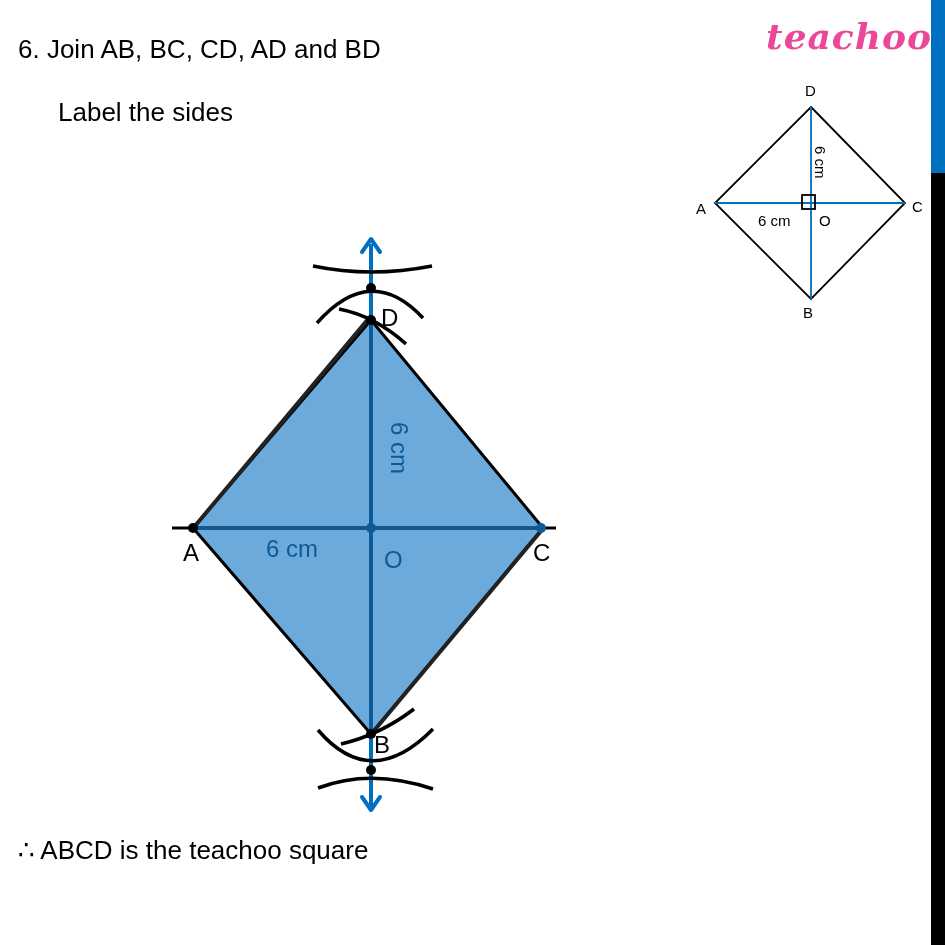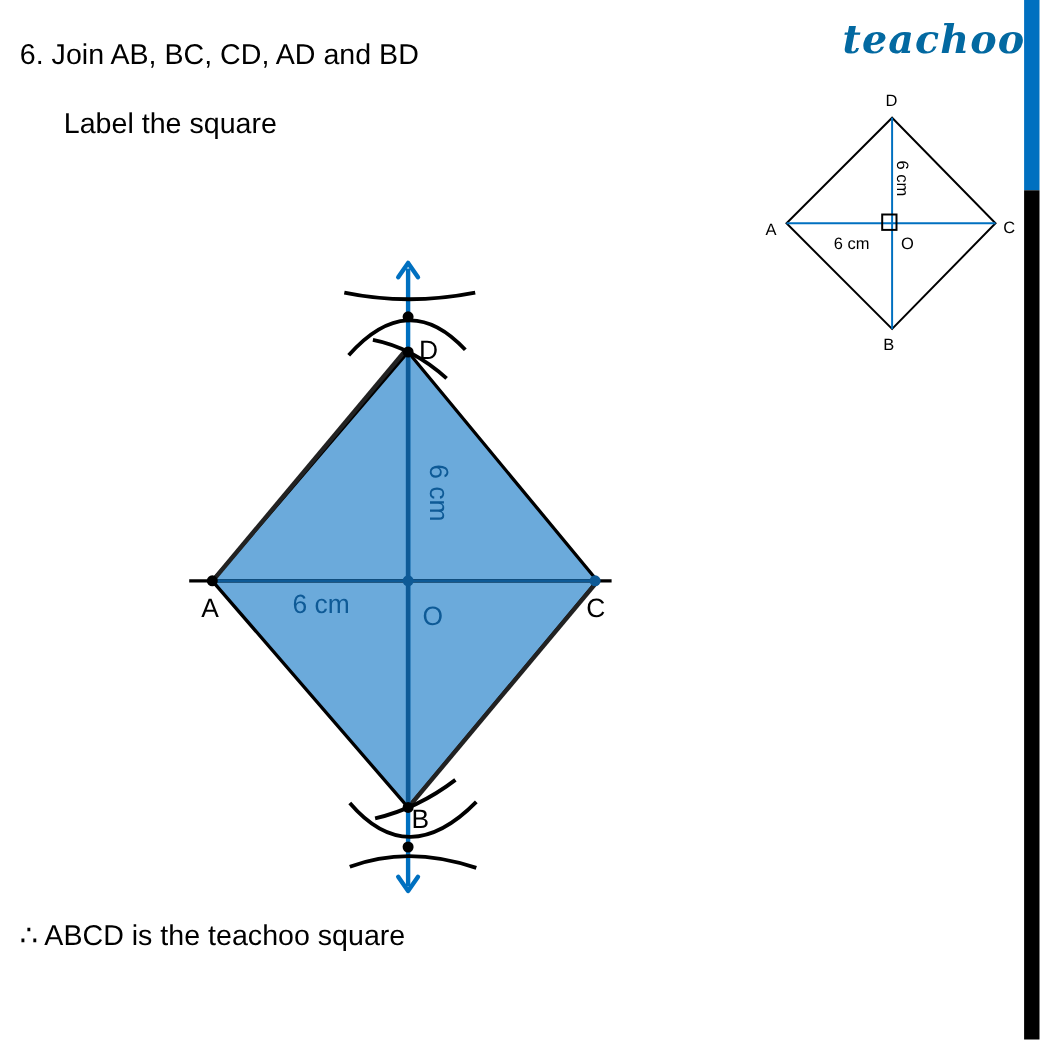--- a/index.html
+++ b/index.html
@@ -17,36 +17,36 @@
     position: absolute; left: 58px; top: 97px;
     font-size: 26px; line-height: 30px; white-space: nowrap;
   }
   .conclusion {
     position: absolute; left: 18px; top: 835px;
     font-size: 26px; line-height: 30px; white-space: nowrap;
   }
   .logo {
     position: absolute; left: 766px; top: 14px;
     font-family: "DejaVu Serif", serif; font-style: italic; font-weight: bold;
-    font-size: 36px; letter-spacing: 1px; line-height: 44px; color: #0369a1;
+    font-size: 36px; letter-spacing: 1px; line-height: 44px; color: #ec4899;
   }
   .sidebar-blue {
     position: absolute; left: 931px; top: 0; width: 14px; height: 173px;
   }
   .sidebar-dark {
     position: absolute; left: 931px; top: 173px; width: 14px; height: 772px;
   }
   svg { position: absolute; left: 0; top: 0; }
   svg text { font-family: "Liberation Sans", "DejaVu Sans", sans-serif; }
 </style>
 </head>
 <body>
 
 <div class="step-title">6. Join AB, BC, CD, AD and BD</div>
-<div class="step-sub">Label the square</div>
+<div class="step-sub">Label the sides</div>
 
 <div class="logo">teachoo</div>
 
 <div class="sidebar-blue" style="background:#0070C0;"></div>
 <div class="sidebar-dark" style="background:#000;"></div>
 
 <svg width="945" height="945" viewBox="0 0 945 945">
 
   <polygon points="371,320 543,528 371,734 193,528" fill="#6BAADB" stroke="#000" stroke-width="3" stroke-linejoin="round"></polygon>
 

